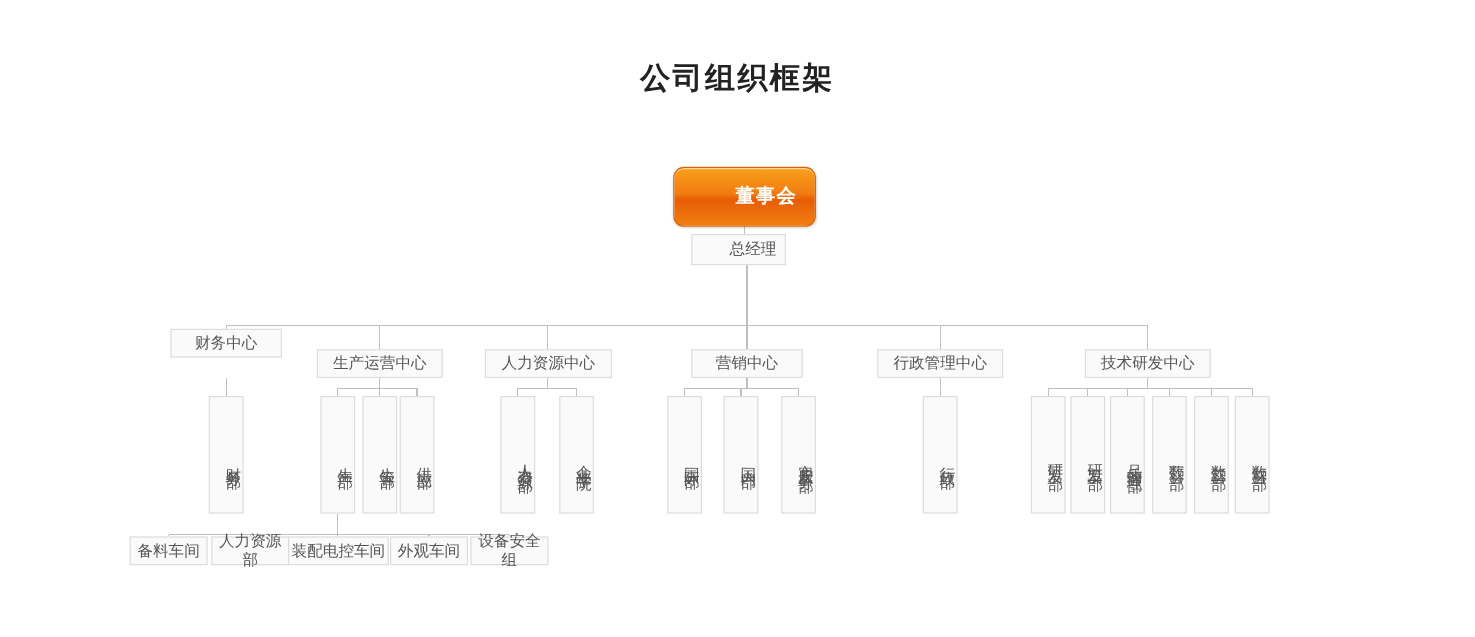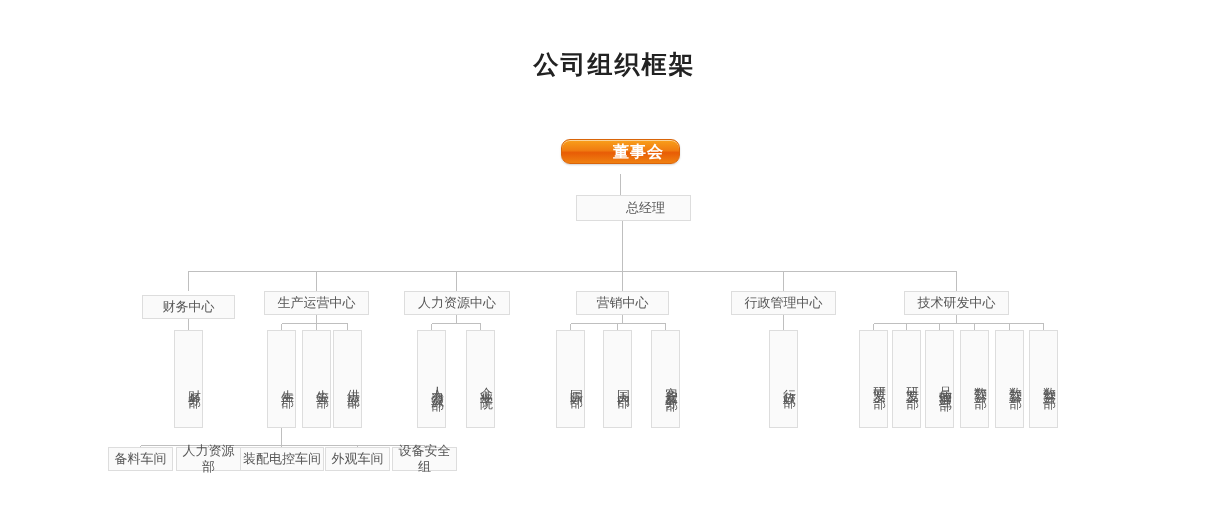--- a/index.html
+++ b/index.html
@@ -152,25 +152,25 @@
       <line x1="281.5" y1="428" x2="281.5" y2="445.5"></line>
       <line x1="140.5" y1="445.5" x2="424.5" y2="445.5"></line>
       <line x1="140.5" y1="445.5" x2="140.5" y2="447"></line>
       <line x1="208.5" y1="445.5" x2="208.5" y2="447"></line>
       <line x1="281.5" y1="445.5" x2="281.5" y2="447"></line>
       <line x1="357.5" y1="445.5" x2="357.5" y2="447"></line>
       <line x1="424.5" y1="445.5" x2="424.5" y2="447"></line>
     </g>
   </svg>
 
-  <div class="node root" style="left:561px; top:139px; width:119px; height:25px;padding-left:36px;">董事会</div>
-
-  <div class="node gm" style="left:576px; top:195px; width:115px; height:26px;padding-left:24px;">总经理</div>
-
-  <div class="node center" style="left:142px; top:295px; width:93px; height:24px;">财务中心</div>
+  <div class="node root" style="left:561px; top:139px; width:119px; height:50px;padding-left:36px;">董事会</div>
+
+  <div class="node gm" style="left:576px; top:195px; width:79px; height:26px;padding-left:24px;">总经理</div>
+
+  <div class="node center" style="left:142px; top:274px; width:93px; height:24px;">财务中心</div>
 
   <div class="node center" style="left:264px; top:291px; width:105px; height:24px;">生产运营中心</div>
 
   <div class="node center" style="left:404px; top:291px; width:106px; height:24px;">人力资源中心</div>
 
   <div class="node center" style="left:576px; top:291px; width:93px; height:24px;text-align:right;">营销中心</div>
 
   <div class="node center" style="left:731px; top:291px; width:105px; height:24px;">行政管理中心</div>
 
   <div class="node center" style="left:904px; top:291px; width:105px; height:24px;">技术研发中心</div>

